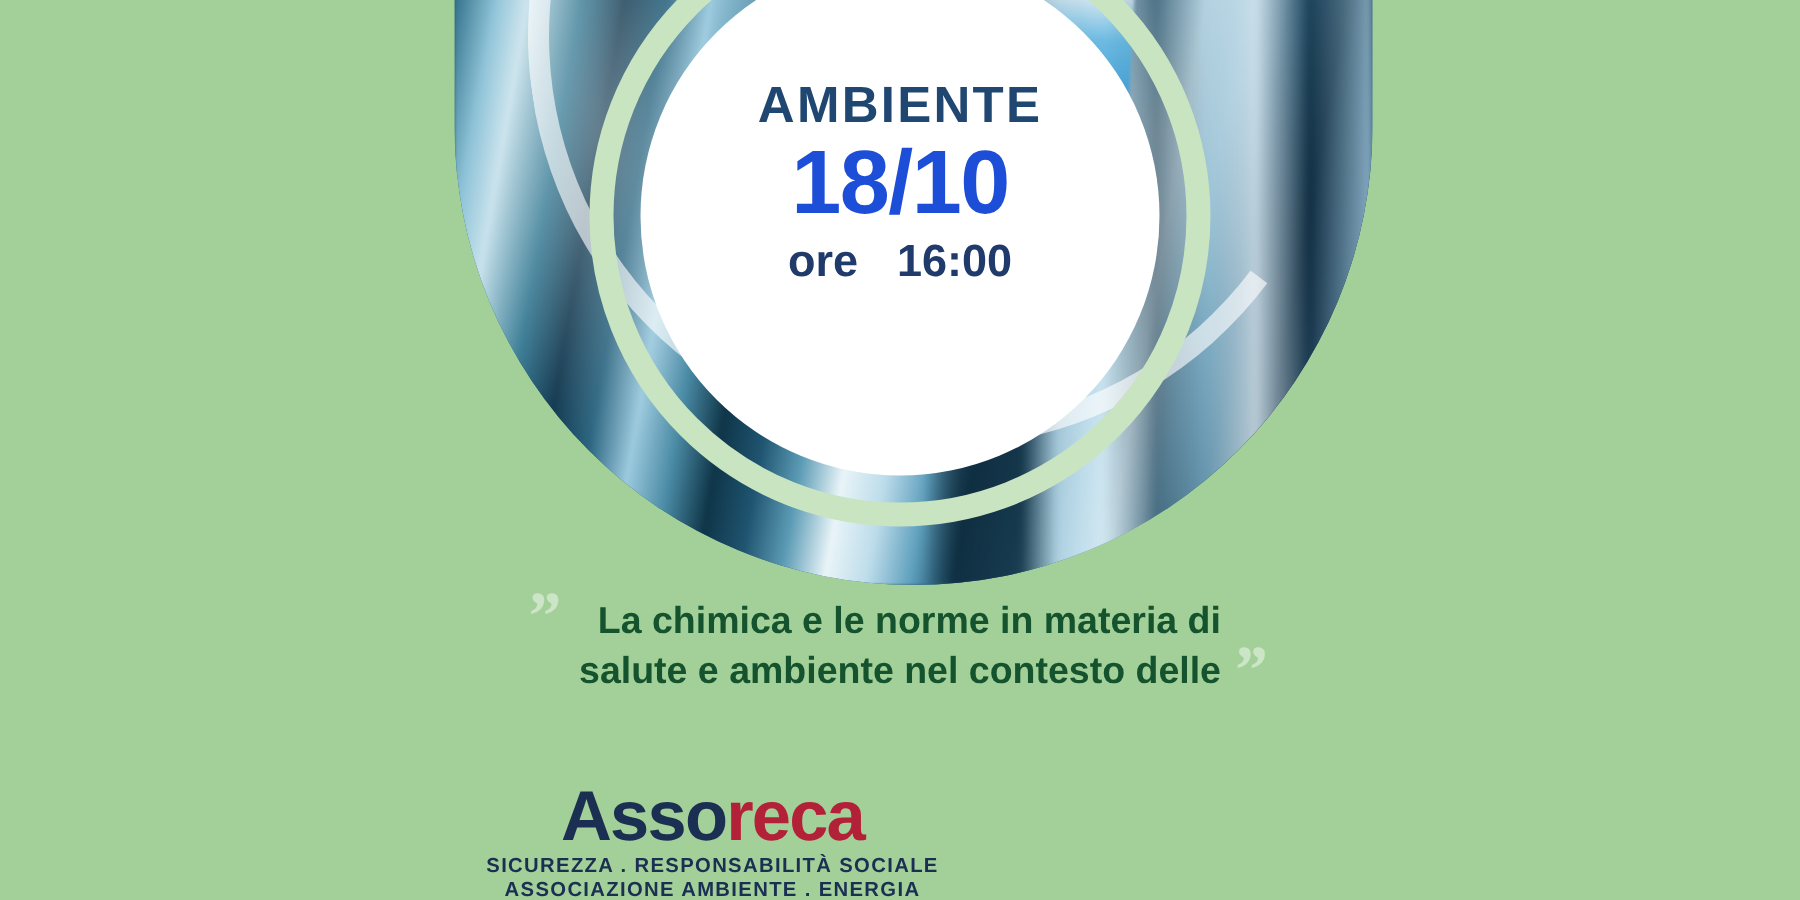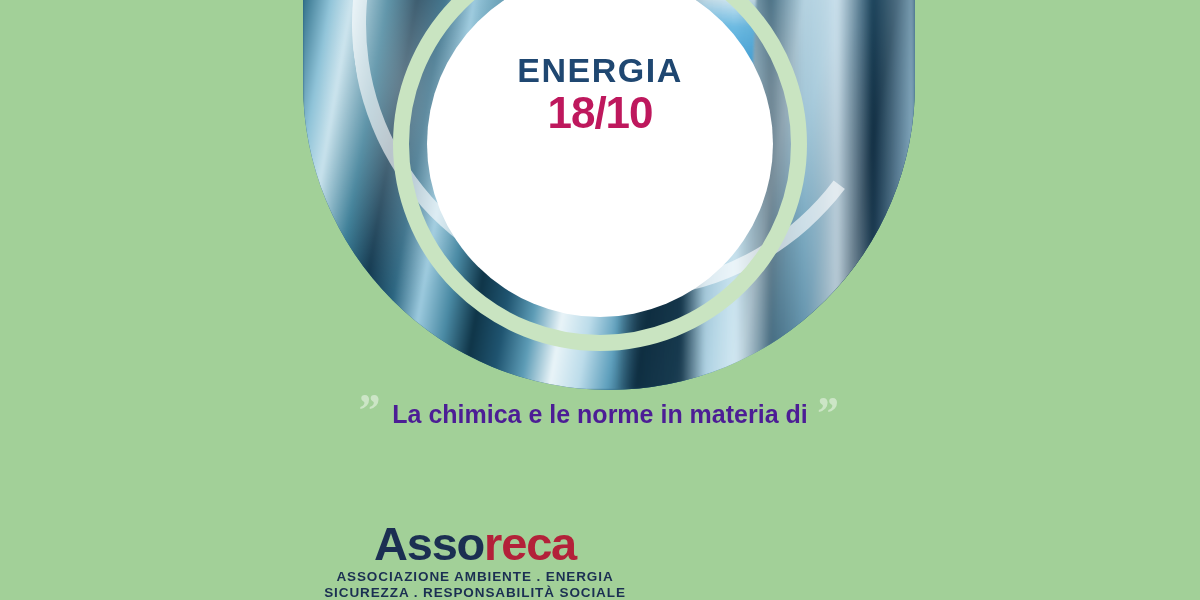--- a/index.html
+++ b/index.html
@@ -143,22 +143,22 @@
   }
 
   .webinar-label {
     color: #1f4771;
     font-size: 34px;
     font-weight: bold;
     letter-spacing: 1.5px;
     line-height: 1;
   }
   .date-line {
-    color: #be185d;
-    font-size: 44px;
+    color: #1d4ed8;
+    font-size: 60px;
     font-weight: bold;
     line-height: 1.02;
     letter-spacing: -1px;
     margin-top: 4px;
   }
   .time-row {
     display: flex;
     align-items: baseline;
     gap: 26px;
     margin-top: 6px;
@@ -173,21 +173,21 @@
     left: 0;
     top: 398px;
     width: 1200px;
     text-align: center;
   }
   .quote-inner {
     position: relative;
     display: inline-block;
   }
   .quote-text {
-    color: #4c1d95;
+    color: #14532d;
     font-size: 25px;
     font-weight: bold;
     line-height: 1.32;
     max-width: 470px;
     margin: 0 auto;
     text-align: right;
   }
   .qmark {
     position: absolute;
     color: rgba(255,255,255,.45);
@@ -241,35 +241,40 @@
 
       <div class="shade"></div>
     </div>
   </div>
 
   <div class="swoosh"></div>
 
   <div class="ring"></div>
 
   <div class="circle">
-    <div class="webinar-label">ENERGIA</div>
+    <div class="webinar-label">AMBIENTE</div>
     <div class="date-line">18/10</div>
+    <div class="time-row">
+      <span>ore</span>
+      <span>16:00</span>
+    </div>
   </div>
 
   <div class="quote-block">
     <div class="quote-inner">
       <span class="qmark qmark-open">”</span>
       <div class="quote-text">
         <div>La chimica e le norme in materia di</div>
+        <div>salute e ambiente nel contesto delle</div>
       </div>
       <span class="qmark qmark-close">”</span>
     </div>
   </div>
 
   <div class="logo-block">
     <div class="logo-word"><span class="logo-asso">Asso</span><span class="logo-reca">reca</span></div>
     <div class="logo-tag">
+      <div>SICUREZZA . RESPONSABILITÀ SOCIALE</div>
       <div>ASSOCIAZIONE AMBIENTE . ENERGIA</div>
-      <div>SICUREZZA . RESPONSABILITÀ SOCIALE</div>
     </div>
   </div>
 
 </div>
 
 </body></html>

